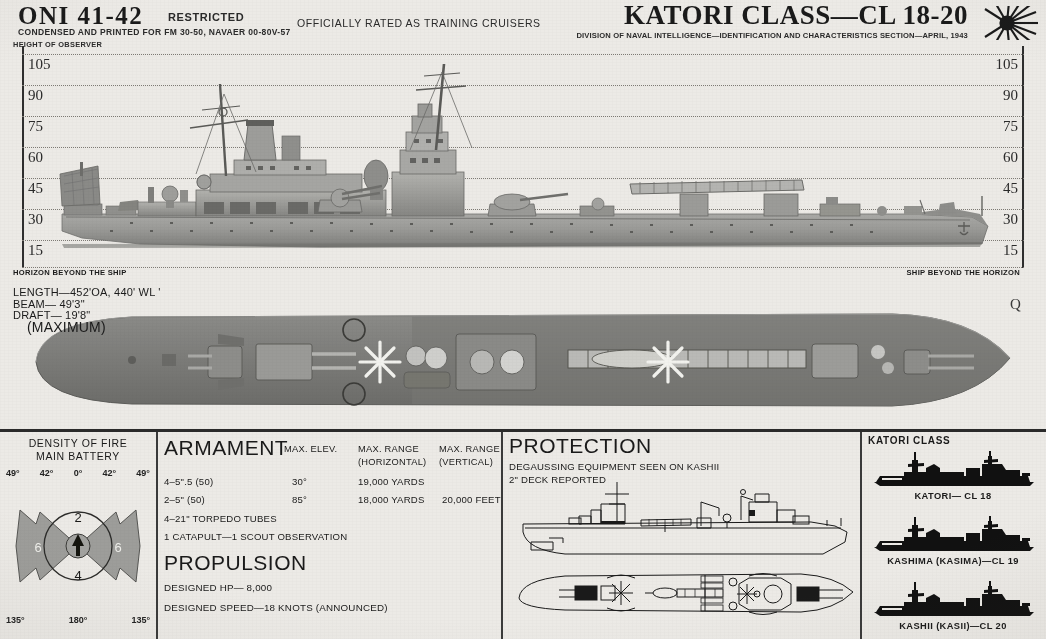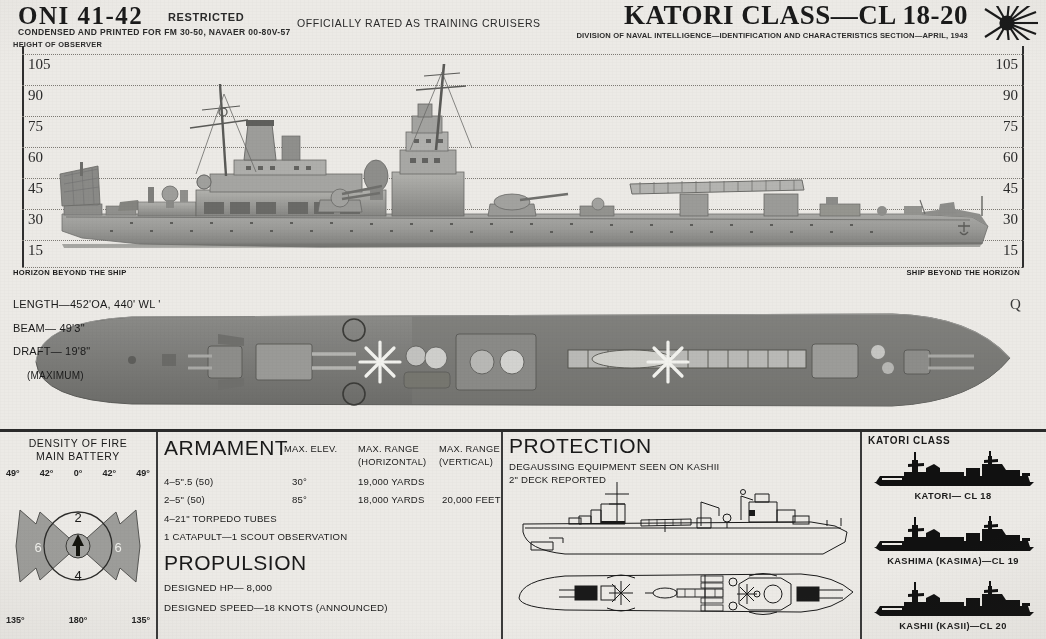--- a/index.html
+++ b/index.html
@@ -40,22 +40,22 @@
   #axis-left{left:22px;} #axis-right{right:22px;}
   .gridline{position:absolute;height:0;border-top:1px dotted #7d7a74;left:22px;right:22px;}
   .tick-label{position:absolute;font-family:"Liberation Serif",serif;font-size:15px;color:#2a2a2a;}
   .tick-left{left:28px;} .tick-right{right:28px;text-align:right;}
   #horizon-left{position:absolute;left:13px;top:222px;font-size:7.6px;font-weight:700;letter-spacing:.3px;}
   #horizon-right{position:absolute;right:26px;top:222px;font-size:7.6px;font-weight:700;letter-spacing:.3px;}
   #profile-art{position:absolute;left:20px;top:8px;width:1006px;height:212px;}
 
   
   #dims{position:absolute;left:13px;top:287px;font-size:11px;line-height:11.5px;letter-spacing:.2px;z-index:6;}
-  #dims div{white-space:nowrap;margin-top:12px;}
-  .dim-small{font-size:10px;}
+  #dims div{white-space:nowrap;}
+  .dim-small{font-size:14px;}
   #displacement{position:absolute;left:13px;top:392px;font-size:11.5px;line-height:13px;letter-spacing:.2px;z-index:6;}
 
   
   #plan-panel{position:absolute;left:0;top:300px;width:1046px;height:128px;}
   #plan-art{position:absolute;left:12px;top:0;width:1022px;height:122px;}
 
   
   #bottom{position:absolute;left:0;top:429px;width:1046px;height:210px;}
   #bottom-rule{position:absolute;left:0;top:0;width:1046px;height:3px;background:#2b2b2b;}
   .vdiv{position:absolute;top:3px;width:2px;height:207px;background:#3a3a3a;}

